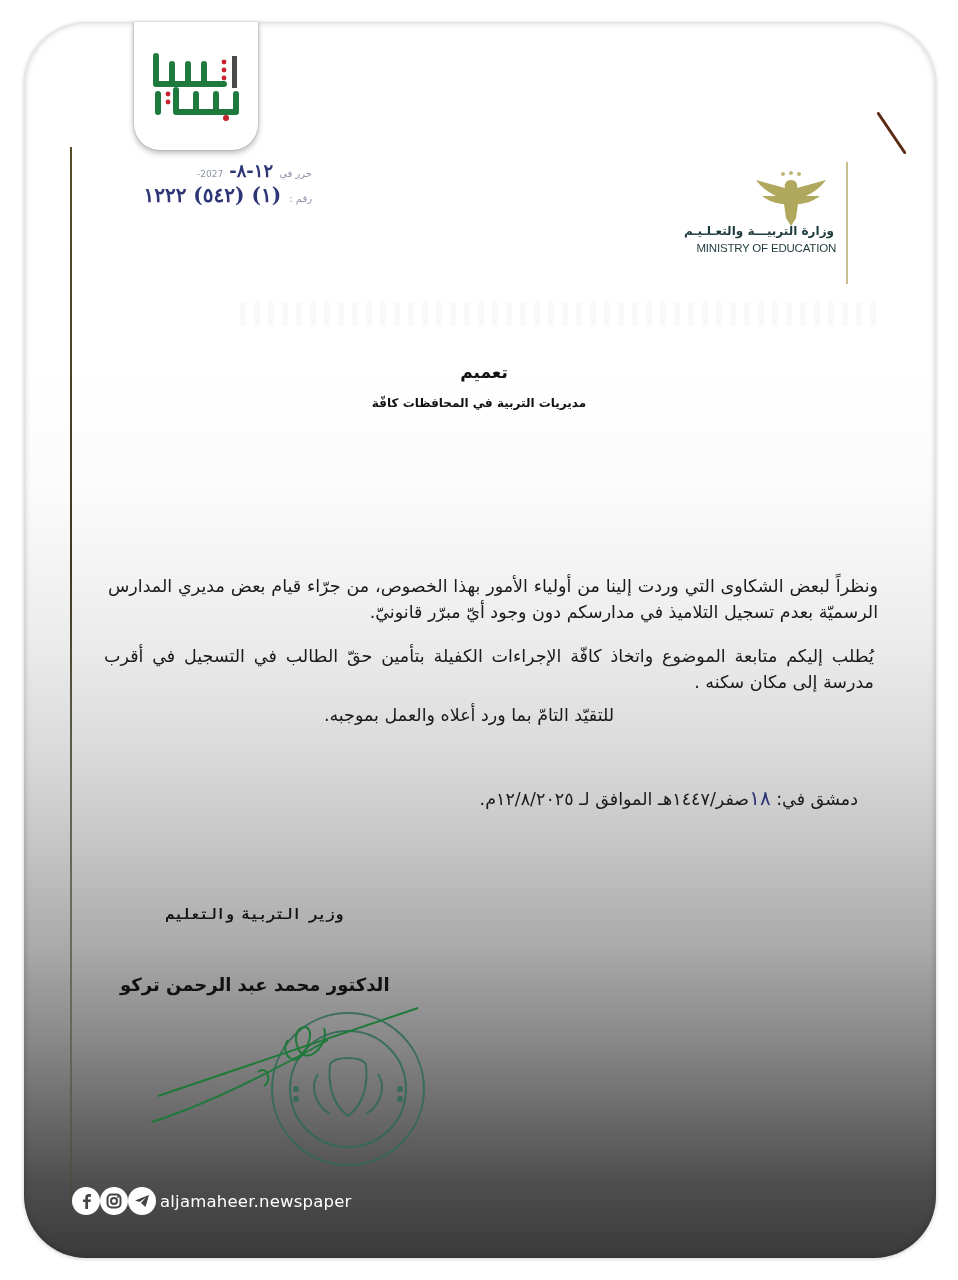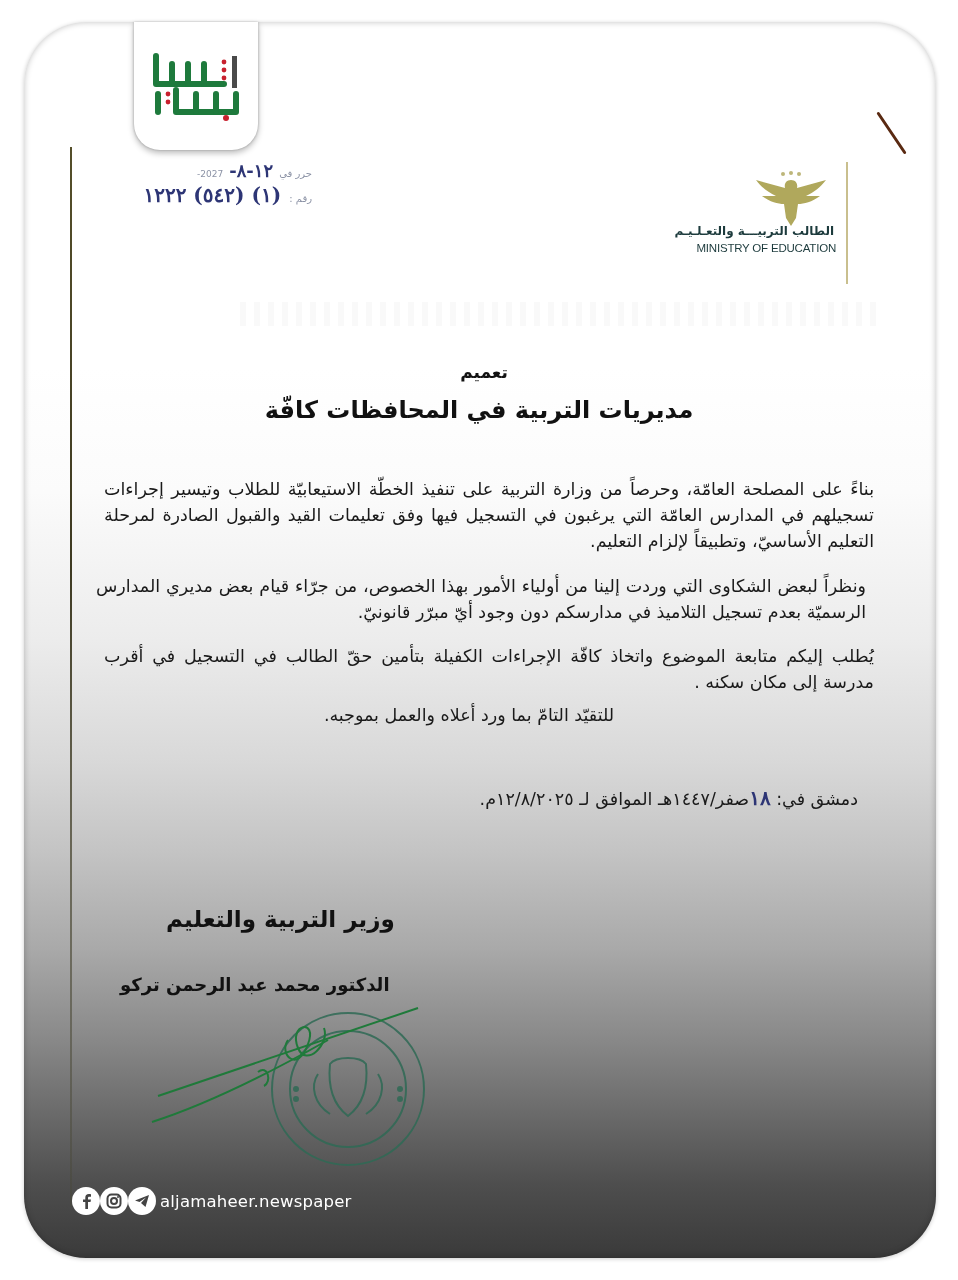--- a/index.html
+++ b/index.html
@@ -41,29 +41,29 @@
     .eagle { position: absolute; left: 100px; top: 8px; }
     .min-ar { position: absolute; right: 24px; top: 62px; font-size: 12px; font-weight: bold; color: #1d3b3d; direction: rtl; }
     .min-en { position: absolute; right: 22px; top: 80px; font-size: 11.5px; color: #1d3b3d; font-family: "Liberation Sans", sans-serif; letter-spacing: -0.2px; }
     .min-vline { position: absolute; left: 198px; top: 0; width: 2px; height: 122px; background: #c9bf8e; }
     .faded-line {
       position: absolute; left: 240px; top: 302px; width: 640px; height: 24px;
       background: repeating-linear-gradient(90deg, rgba(0,0,0,0.025) 0 6px, transparent 6px 14px);
     }
     .doc-title { position: absolute; left: 0; width: 958px; text-align: center; direction: rtl; color: #111; font-weight: bold; }
     .t1 { top: 362px; font-size: 17px; left: 0; padding-left: 10px; }
-    .t2 { top: 396px; font-size: 24px; }
+    .t2 { top: 396px; font-size: 12px; }
     .body { position: absolute; left: 104px; width: 770px; direction: rtl; color: #1a1a1a; font-size: 17.5px; line-height: 26px; text-align: justify; }
     .p1 { top: 476px; }
     .p2 { top: 573px; }
     .p3 { top: 643px; }
     .p4 { position: absolute; left: 0; width: 958px; top: 705px; text-align: center; direction: rtl; font-size: 17.5px; color: #1a1a1a; padding-right: 20px; }
     .place-date { position: absolute; right: 100px; top: 786px; direction: rtl; font-size: 17.5px; color: #1a1a1a; }
-    .place-date .hw { font-family: "DejaVu Serif", serif; color: #2d3575; font-weight: bold; font-size: 20px; }
-    .sig-title { position: absolute; left: 166px; top: 906px; direction: rtl; font-size: 23px; font-weight: bold; color: #111; }
+    .place-date .hw { font-family: "DejaVu Serif", serif; color: #2d3575; font-weight: normal; font-size: 20px; }
+    .sig-title { position: absolute; left: 166px; top: 906px; direction: rtl; font-size: 14px; font-weight: bold; color: #111; font-family: Liberation Mono, monospace; }
     .sig-name { position: absolute; left: 104px; top: 974px; direction: rtl; font-size: 18px; font-weight: bold; color: #111; }
     .stamp { position: absolute; left: 148px; top: 1004px; }
     .footer { position: absolute; left: 72px; top: 1187px; display: flex; align-items: center; z-index: 2; }
     .social-icon { width: 28px; height: 28px; border-radius: 50%; background: #fff; display: flex; align-items: center; justify-content: center; }
     .handle { color: #ffffff; font-family: "DejaVu Sans", sans-serif; font-size: 16.5px; margin-left: 4px; letter-spacing: 0.2px; }
   </style>
 </head>
 <body>
 
 <div class="frame">
@@ -82,32 +82,31 @@
     </div>
   </div>
 
   <div class="ministry-logo" style="left:624px; top:140px;">
     <svg class="eagle" width="86" height="58" viewBox="0 0 86 58">
       <circle cx="35" cy="4" r="2" fill="#bdb67a"></circle>
         <circle cx="43" cy="3" r="2" fill="#bdb67a"></circle>
         <circle cx="51" cy="4" r="2" fill="#bdb67a"></circle>
       <path d="M43 10 C38 10 36 14 37 18 L8 10 C14 18 20 22 28 26 L14 26 C22 32 30 34 36 34 L38 48 L43 56 L48 48 L50 34 C56 34 64 32 72 26 L58 26 C66 22 72 18 78 10 L49 18 C50 14 48 10 43 10 Z" fill="#b0a85c"></path>
     </svg>
-    <div class="min-ar">الطالب التربيـــة والتعـلـيـم</div>
+    <div class="min-ar">وزارة التربيـــة والتعـلـيـم</div>
     <div class="min-en">MINISTRY OF EDUCATION</div>
     <div class="min-vline"></div>
   </div>
 
   <div class="faded-line" style="left:216px; top:280px;"></div>
 
   <div class="doc-title t1" style="top:340px; left:-24px;">تعميم</div>
   <div class="doc-title t2" style="top:374px; left:-24px;">مديريات التربية في المحافظات كافّة</div>
 
-  <div class="body p1" style="left:80px; top:454px;">بناءً على المصلحة العامّة، وحرصاً من وزارة التربية على تنفيذ الخطّة الاستيعابيّة للطلاب وتيسير إجراءات تسجيلهم في المدارس العامّة التي يرغبون في التسجيل فيها وفق تعليمات القيد والقبول الصادرة لمرحلة التعليم الأساسيّ، وتطبيقاً لإلزام التعليم.</div>
-  <div class="body p2" style="left:72px; top:551px;">ونظراً لبعض الشكاوى التي وردت إلينا من أولياء الأمور بهذا الخصوص، من جرّاء قيام بعض مديري المدارس الرسميّة بعدم تسجيل التلاميذ في مدارسكم دون وجود أيّ مبرّر قانونيّ.</div>
+  <div class="body p2" style="left:84px; top:551px;">ونظراً لبعض الشكاوى التي وردت إلينا من أولياء الأمور بهذا الخصوص، من جرّاء قيام بعض مديري المدارس الرسميّة بعدم تسجيل التلاميذ في مدارسكم دون وجود أيّ مبرّر قانونيّ.</div>
   <div class="body p3" style="left:80px; top:621px;">يُطلب إليكم متابعة الموضوع واتخاذ كافّة الإجراءات الكفيلة بتأمين حقّ الطالب في التسجيل في أقرب مدرسة إلى مكان سكنه .</div>
   <div class="p4" style="left:-24px; top:683px;">للتقيّد التامّ بما ورد أعلاه والعمل بموجبه.</div>
 
   <div class="place-date" style="right:78px; top:764px;">
     <span>دمشق في: </span><span class="hw">١٨</span><span>صفر/١٤٤٧هـ الموافق لـ ١٢/٨/٢٠٢٥م.</span>
   </div>
 
   <div class="sig-title" style="left:142px; top:884px;">وزير التربية والتعليم</div>
   <div class="sig-name" style="left:96px; top:952px;">الدكتور محمد عبد الرحمن تركو</div>
 

